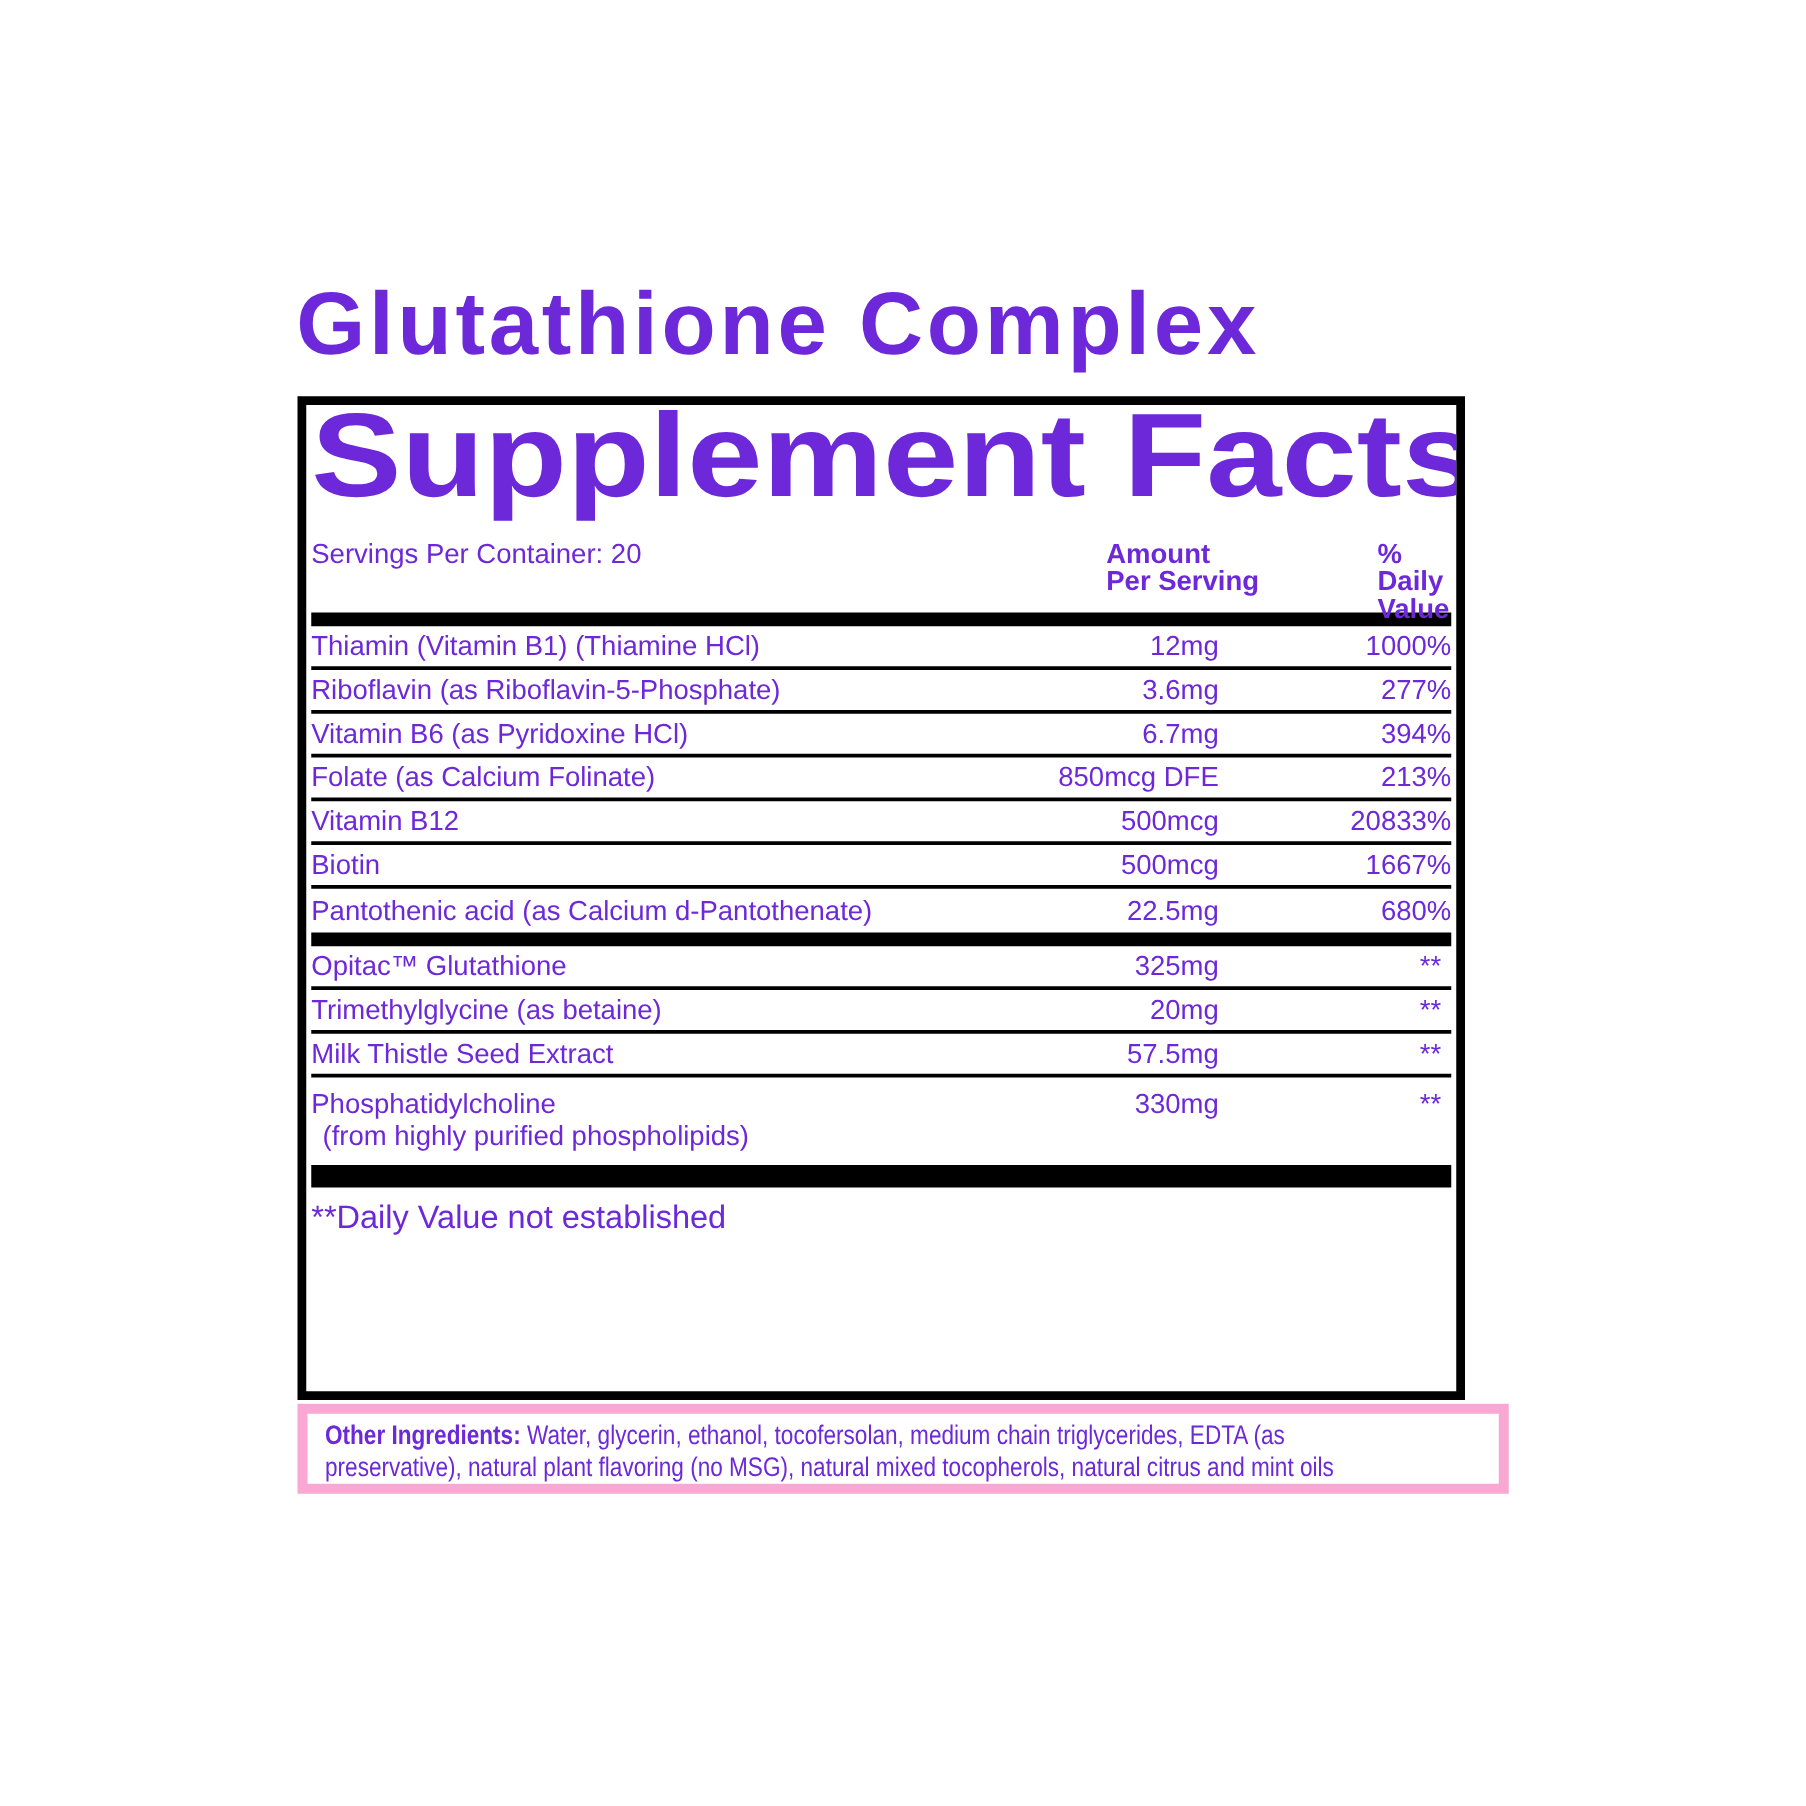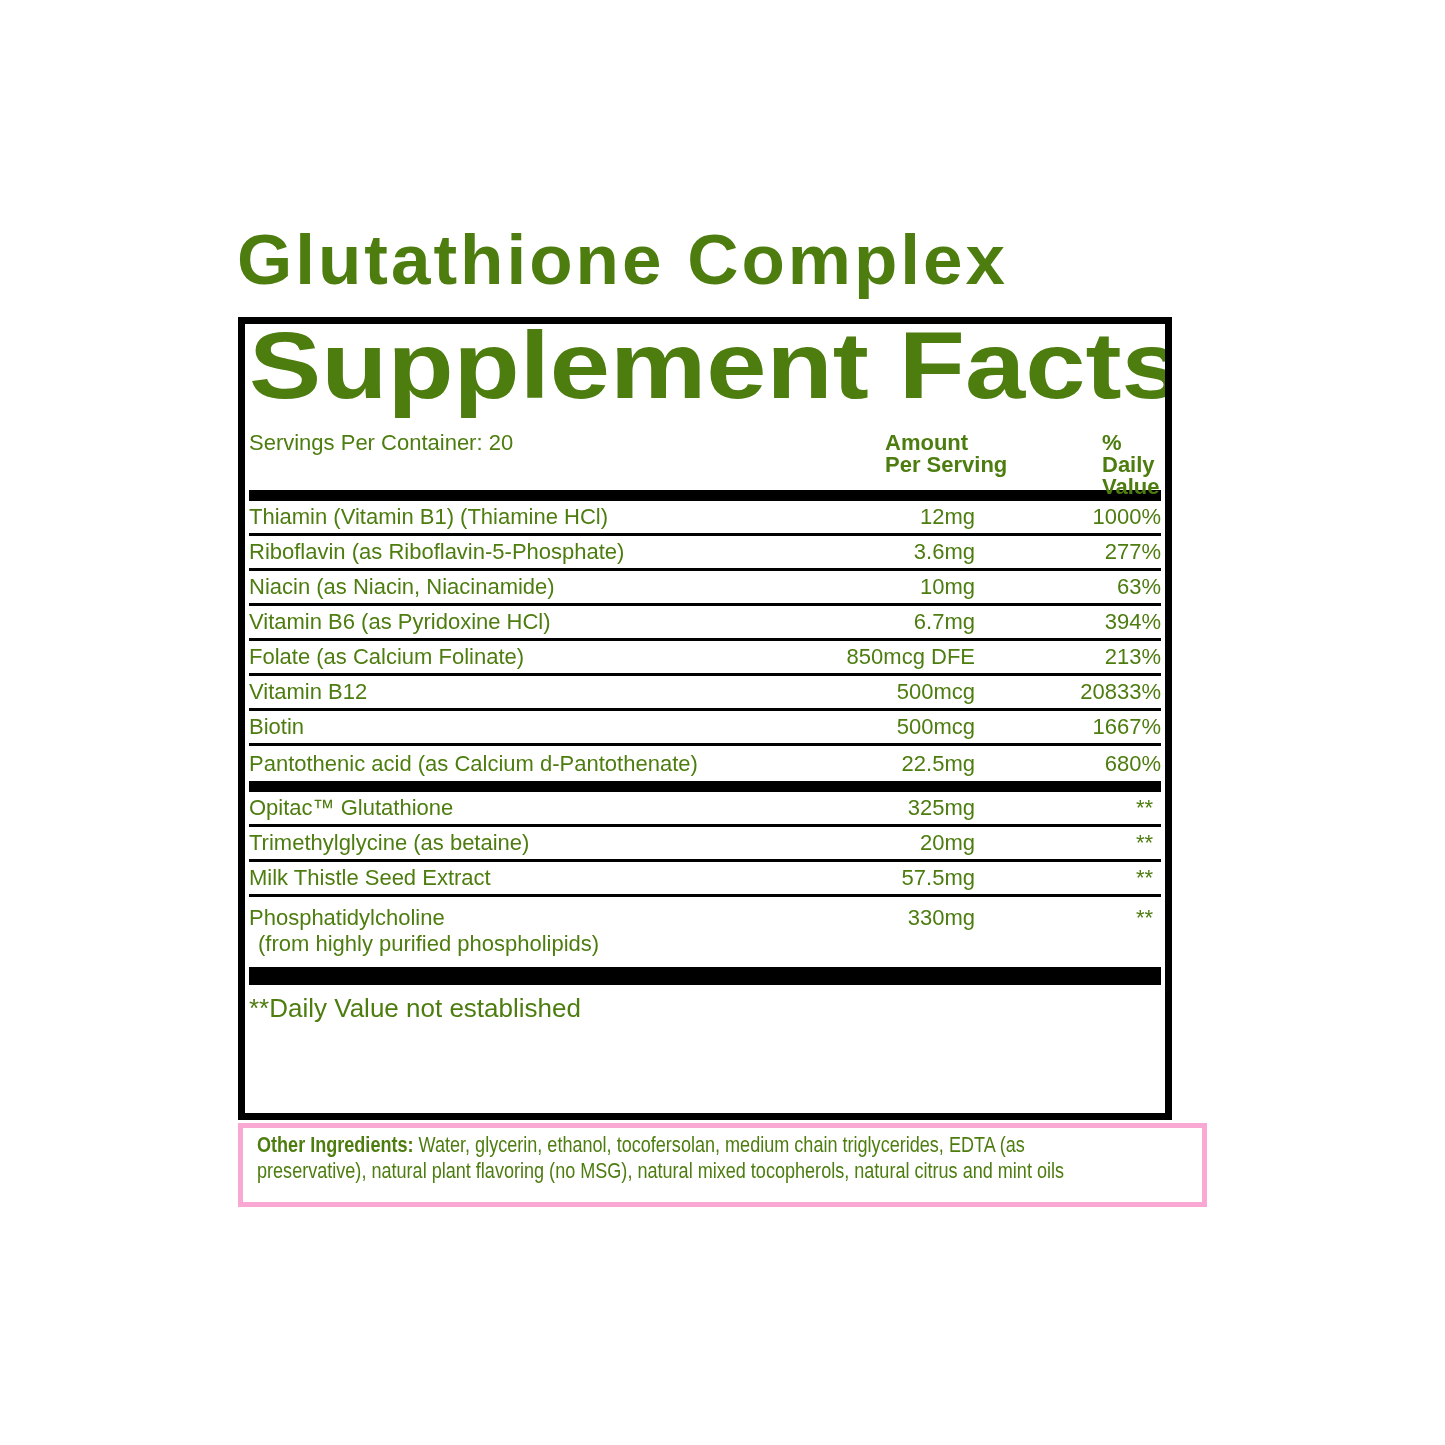--- a/index.html
+++ b/index.html
@@ -2,21 +2,21 @@
 <html><head>
 <meta charset="utf-8">
 <style>
   * { margin:0; padding:0; box-sizing:border-box; }
   html,body { background:#ffffff; }
   .canvas {
     position:relative;
     width:1445px; height:1445px;
     background:#ffffff;
     font-family:"Liberation Sans","DejaVu Sans",sans-serif;
-    color:#4d7c0f;
+    color:#6d28d9;
   }
 
   
   .product-title {
     position:absolute; left:237px; top:224px;
     font-size:71px; font-weight:bold; letter-spacing:3px;
     line-height:1; white-space:nowrap;
   }
 
   
@@ -58,22 +58,22 @@
   .row.tall .label { top:8px; transform:none; line-height:26px; }
   .row.tall .label .sub { display:block; margin-left:9px; }
   .row.tall .amt { top:8px; transform:none; }
   .row.tall .dv  { top:8px; transform:none; }
 
   .footnote { margin-top:10px; font-size:26px; line-height:26px; }
 
   
   .oi-panel {
     position:absolute; left:238px; top:1123px;
-    width:969px; height:84px;
-    border:5px solid #f9a8d4;
+    width:969px; height:72px;
+    border:8px solid #f9a8d4;
     background:#fff;
     padding:4px 14px 0 14px;
     overflow:hidden;
   }
   .oi-text {
     font-size:21.5px; line-height:26px;
     white-space:nowrap;
     transform:scaleX(0.84); transform-origin:left top;
   }
   .oi-text .ln { display:block; }
@@ -111,25 +111,20 @@
     <span class="amt">12mg</span>
     <span class="dv">1000%</span>
   </div>
 
   <div class="row">
     <span class="label">Riboflavin (as Riboflavin-5-Phosphate)</span>
     <span class="amt">3.6mg</span>
     <span class="dv">277%</span>
   </div>
 
-  <div class="row">
-    <span class="label">Niacin (as Niacin, Niacinamide)</span>
-    <span class="amt">10mg</span>
-    <span class="dv">63%</span>
-  </div>
 
   <div class="row">
     <span class="label">Vitamin B6 (as Pyridoxine HCl)</span>
     <span class="amt">6.7mg</span>
     <span class="dv">394%</span>
   </div>
 
   <div class="row">
     <span class="label">Folate (as Calcium Folinate)</span>
     <span class="amt">850mcg DFE</span>

